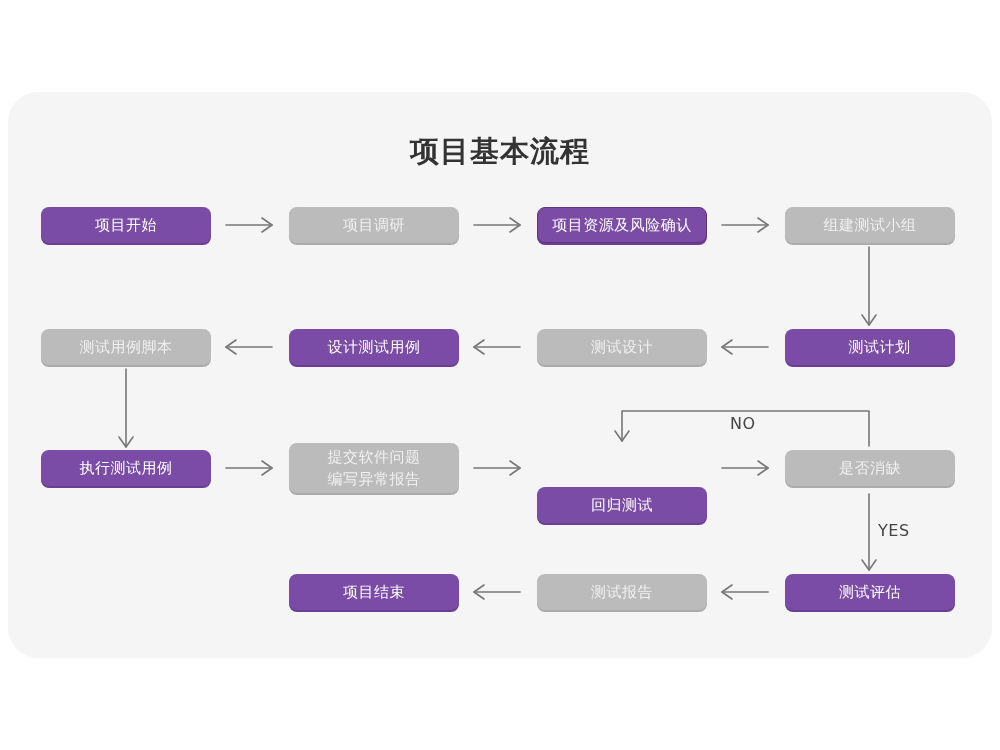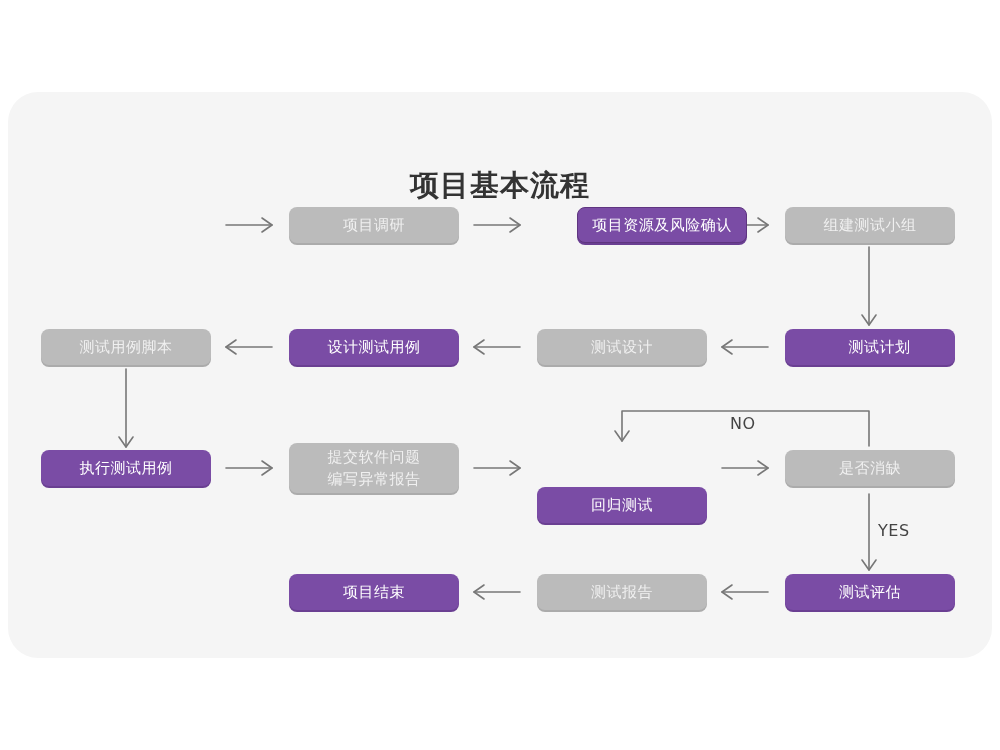--- a/index.html
+++ b/index.html
@@ -34,21 +34,20 @@
     position: absolute;
     left: 0;
     top: 131px;
     width: 1000px;
     text-align: center;
     font-size: 29px;
     font-weight: 700;
     color: #333333;
     letter-spacing: 1px;
     line-height: 40px;
-    margin-top: 34px;
   }
   
   .node {
     position: absolute;
     box-sizing: border-box;
     display: flex;
     align-items: center;
     justify-content: center;
     text-align: center;
     border-radius: 8px;
@@ -166,24 +165,25 @@
       <g>
         <line x1="520" y1="592" x2="474" y2="592"></line>
         <polyline points="484,585 474,592 484,599"></polyline>
       </g>
     </g>
   </svg>
 
   <div class="edge-label" style="left:730px; top:414px;">NO</div>
   <div class="edge-label" style="left:878px; top:521px;">YES</div>
 
+  <div class="node purple" style="left:41px; top:207px; width:170px; height:36px;">项目开始</div>
 
   <div class="node gray" style="left:289px; top:207px; width:170px; height:36px;">项目调研</div>
 
-  <div class="node purple outline" style="left:537px; top:207px; width:170px; height:36px;margin-left:40px;">项目资源及风险确认</div>
+  <div class="node purple outline" style="left:537px; top:207px; width:170px; height:36px;">项目资源及风险确认</div>
 
   <div class="node gray" style="left:785px; top:207px; width:170px; height:36px;">组建测试小组</div>
 
   <div class="node gray" style="left:41px; top:329px; width:170px; height:36px;">测试用例脚本</div>
 
   <div class="node purple" style="left:289px; top:329px; width:170px; height:36px;">设计测试用例</div>
 
   <div class="node gray" style="left:537px; top:329px; width:170px; height:36px;">测试设计</div>
 
   <div class="node purple" style="left:785px; top:329px; width:170px; height:36px;padding-left:19px;">测试计划</div>

